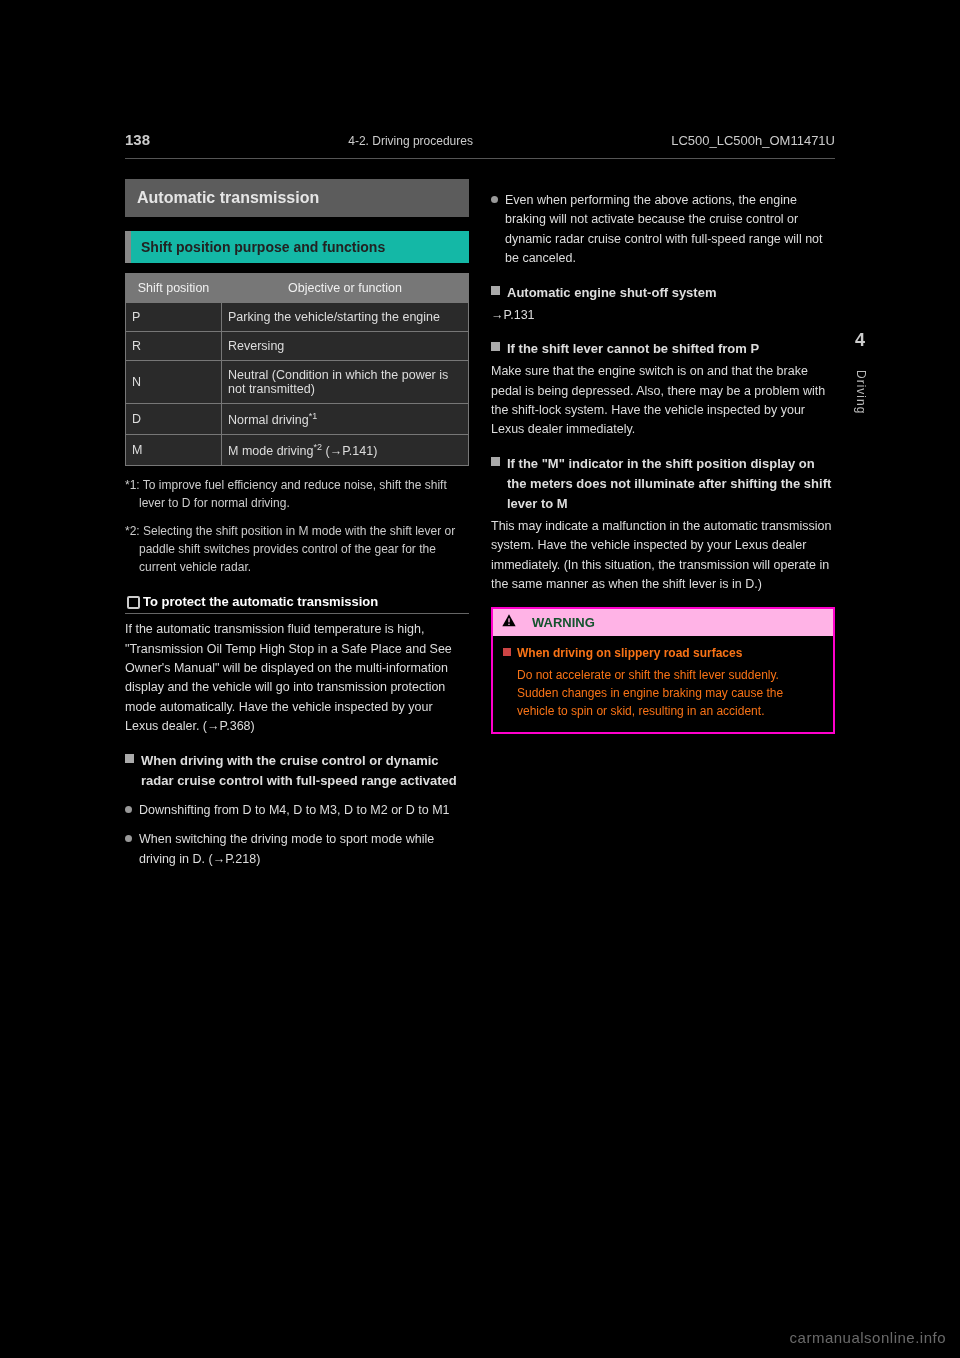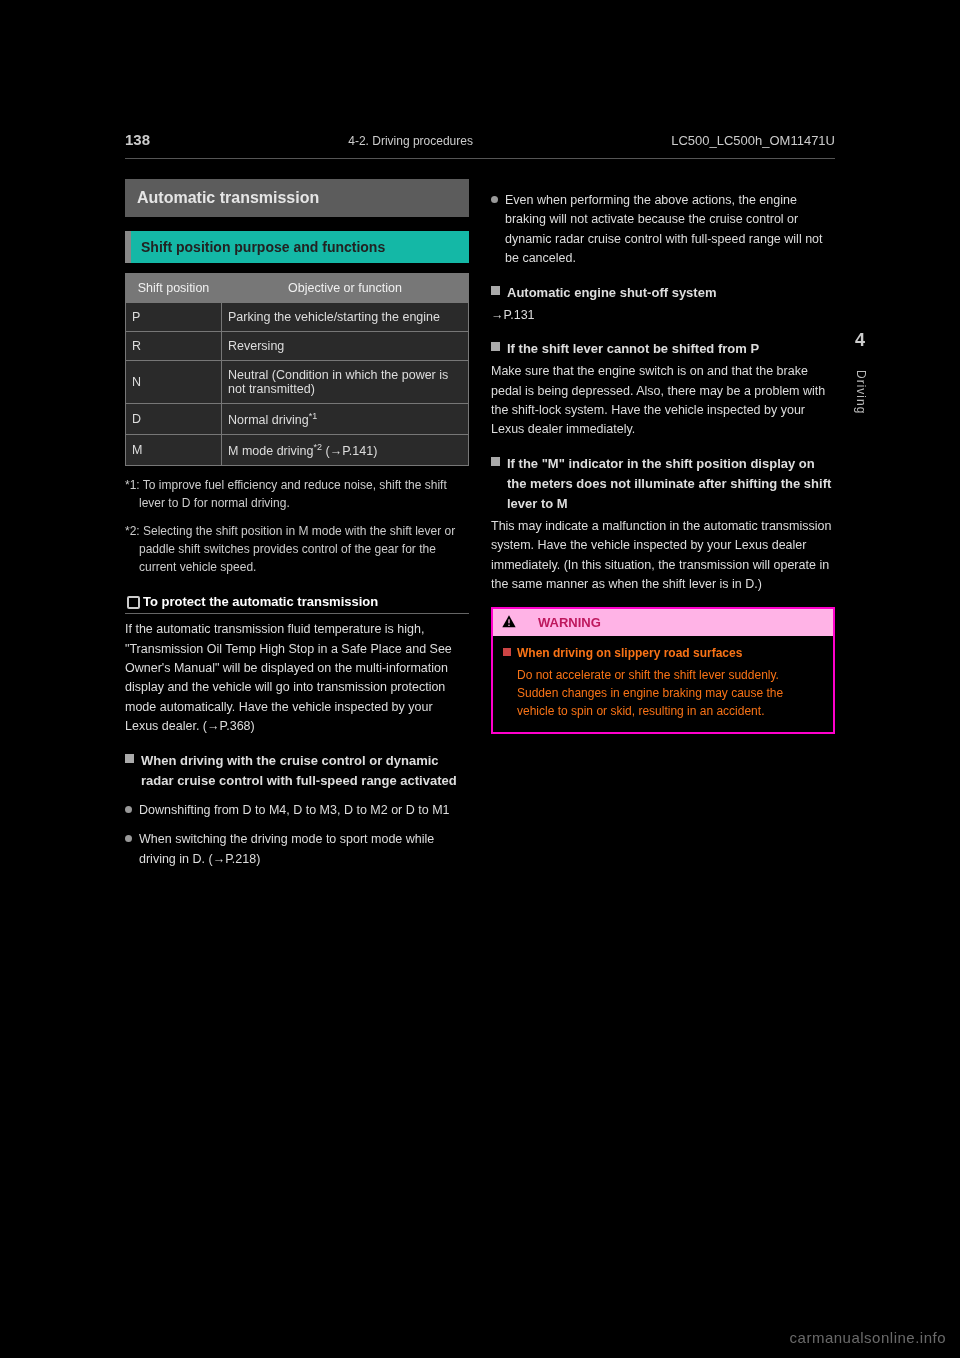--- a/index.html
+++ b/index.html
@@ -117,26 +117,26 @@
       background: #999;
     }
     .warning-box {
       border: 2px solid #ff00cc;
       margin-top: 12px;
       font-size: 12px;
       line-height: 1.5;
     }
     .warning-hd {
       background: #ffb3e6;
-      color: #be185d;
+      color: #14532d;
       font-weight: bold;
       padding: 4px 8px;
       display: flex;
-      align-items: center;
-      gap: 21px;
+      align-items: flex-start;
+      gap: 15px;
       font-size: 13px;
     }
     .warning-hd svg { width: 16px; height: 16px; flex-shrink: 0; }
     .warning-body {
       padding: 8px 10px 12px 10px;
       color: #f97316;
     }
     .w-item {
       padding-left: 14px;
       position: relative;
@@ -240,21 +240,21 @@
             <td><span>Normal driving</span><span class="sup">*1</span></td>
           </tr>
           <tr>
             <td class="pos">M</td>
             <td><span>M mode driving</span><span class="sup">*2</span><span> (→P.141)</span></td>
           </tr>
         </tbody>
       </table>
 
       <div class="footnote">*1: To improve fuel efficiency and reduce noise, shift the shift lever to D for normal driving.</div>
-      <div class="footnote">*2: Selecting the shift position in M mode with the shift lever or paddle shift switches provides control of the gear for the current vehicle speed.</div>
+      <div class="footnote">*2: Selecting the shift position in M mode with the shift lever or paddle shift switches provides control of the gear for the current vehicle radar.</div>
 
       <div class="subhead-small">To protect the automatic transmission</div>
       <div class="para">If the automatic transmission fluid temperature is high, "Transmission Oil Temp High Stop in a Safe Place and See Owner's Manual" will be displayed on the multi-information display and the vehicle will go into transmission protection mode automatically. Have the vehicle inspected by your Lexus dealer. (→P.368)</div>
 
       <div class="note-block">
         <div class="note-hd">When driving with the cruise control or dynamic radar cruise control with full-speed range activated</div>
         <div class="bullet">Downshifting from D to M4, D to M3, D to M2 or D to M1</div>
         <div class="bullet">When switching the driving mode to sport mode while driving in D. (→P.218)</div>
       </div>
 

